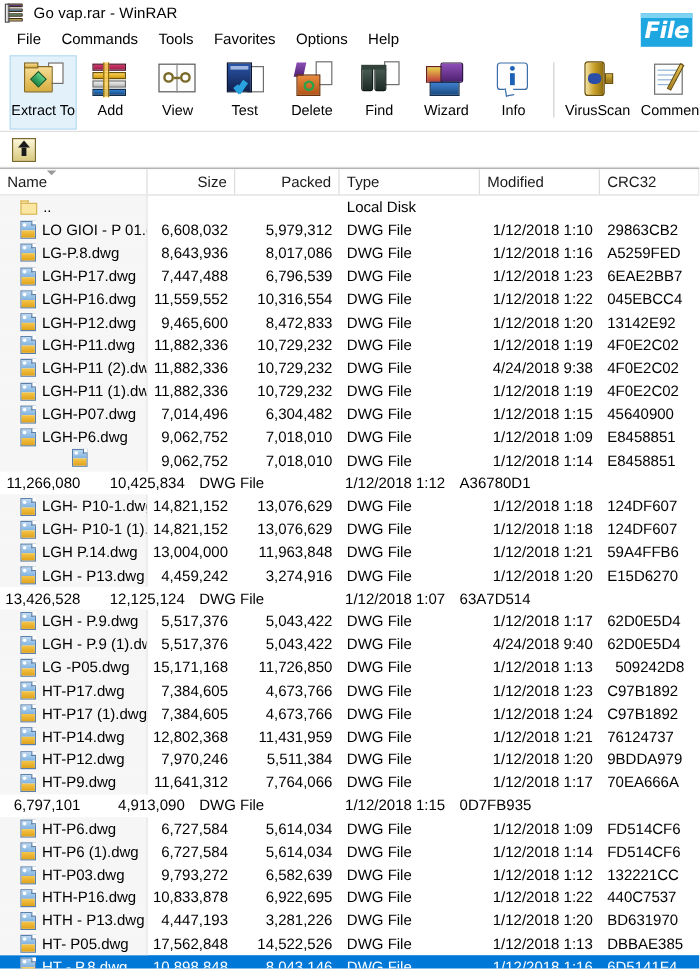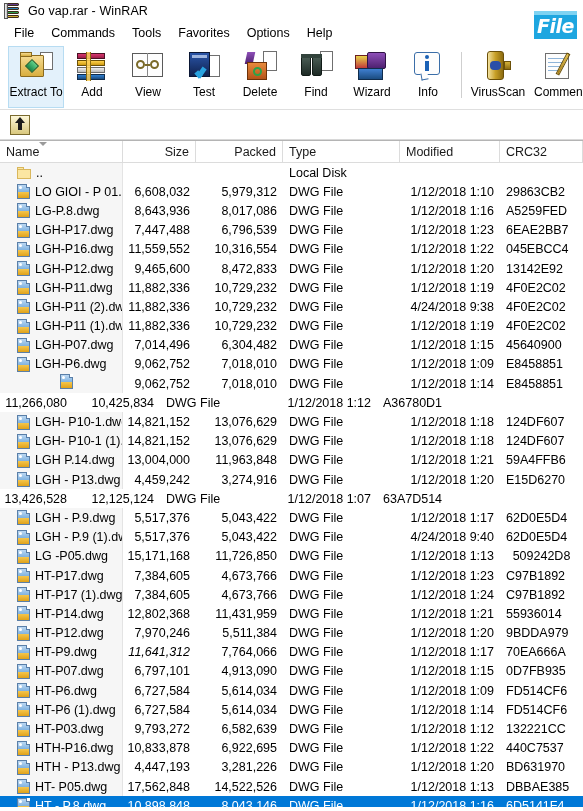--- a/index.html
+++ b/index.html
@@ -824,21 +824,21 @@
               <div class="sun"></div>
               <div class="hill"></div>
               <div class="fold"></div>
             </div>
             <span>HT-P14.dwg</span>
           </div>
           <div class="cell num" style="width: 73px;">12,802,368</div>
           <div class="cell num" style="width: 87px;">11,431,959</div>
           <div class="cell " style="width: 117px;">DWG File</div>
           <div class="cell num" style="width: 100px;">1/12/2018 1:21</div>
-          <div class="cell " style="width: 83px;">55936014</div>
+          <div class="cell " style="width: 83px;">76124737</div>
         </div>
         <div class="row">
           <div class="cell name" style="width: 123px;">
             <div class="ficon">
               <div class="body"></div>
               <div class="img"></div>
               <div class="sun"></div>
               <div class="hill"></div>
               <div class="fold"></div>
             </div>
@@ -854,37 +854,27 @@
           <div class="cell name" style="width: 123px;">
             <div class="ficon">
               <div class="body"></div>
               <div class="img"></div>
               <div class="sun"></div>
               <div class="hill"></div>
               <div class="fold"></div>
             </div>
             <span>HT-P9.dwg</span>
           </div>
-          <div class="cell num" style="width: 73px; font-style: italic;">11,641,312</div>
+          <div class="cell num" style="width: 73px;">11,641,312</div>
           <div class="cell num" style="width: 87px;">7,764,066</div>
           <div class="cell " style="width: 117px;">DWG File</div>
           <div class="cell num" style="width: 100px;">1/12/2018 1:17</div>
           <div class="cell " style="width: 83px;">70EA666A</div>
         </div>
         <div class="row">
-          <div class="cell name" style="width: 123px;">
-            <div class="ficon">
-              <div class="body"></div>
-              <div class="img"></div>
-              <div class="sun"></div>
-              <div class="hill"></div>
-              <div class="fold"></div>
-            </div>
-            <span>HT-P07.dwg</span>
-          </div>
           <div class="cell num" style="width: 73px;">6,797,101</div>
           <div class="cell num" style="width: 87px;">4,913,090</div>
           <div class="cell " style="width: 117px;">DWG File</div>
           <div class="cell num" style="width: 100px;">1/12/2018 1:15</div>
           <div class="cell " style="width: 83px;">0D7FB935</div>
         </div>
         <div class="row">
           <div class="cell name" style="width: 123px;">
             <div class="ficon">
               <div class="body"></div>

